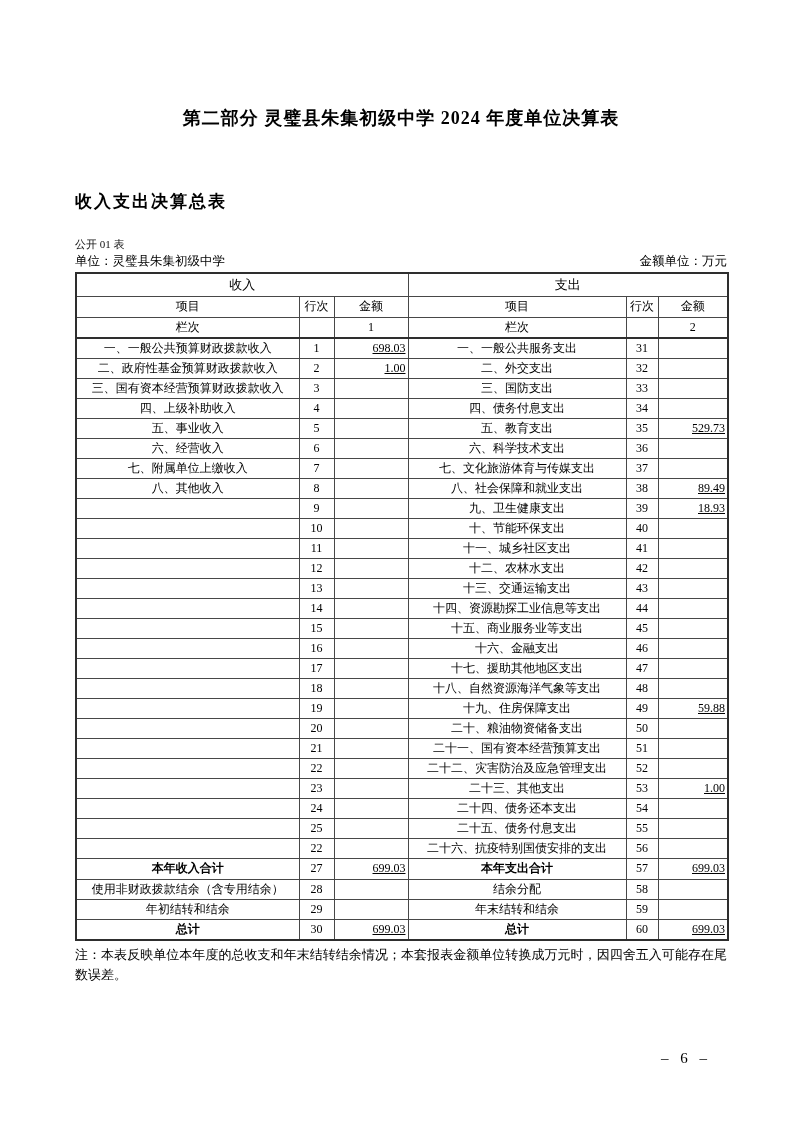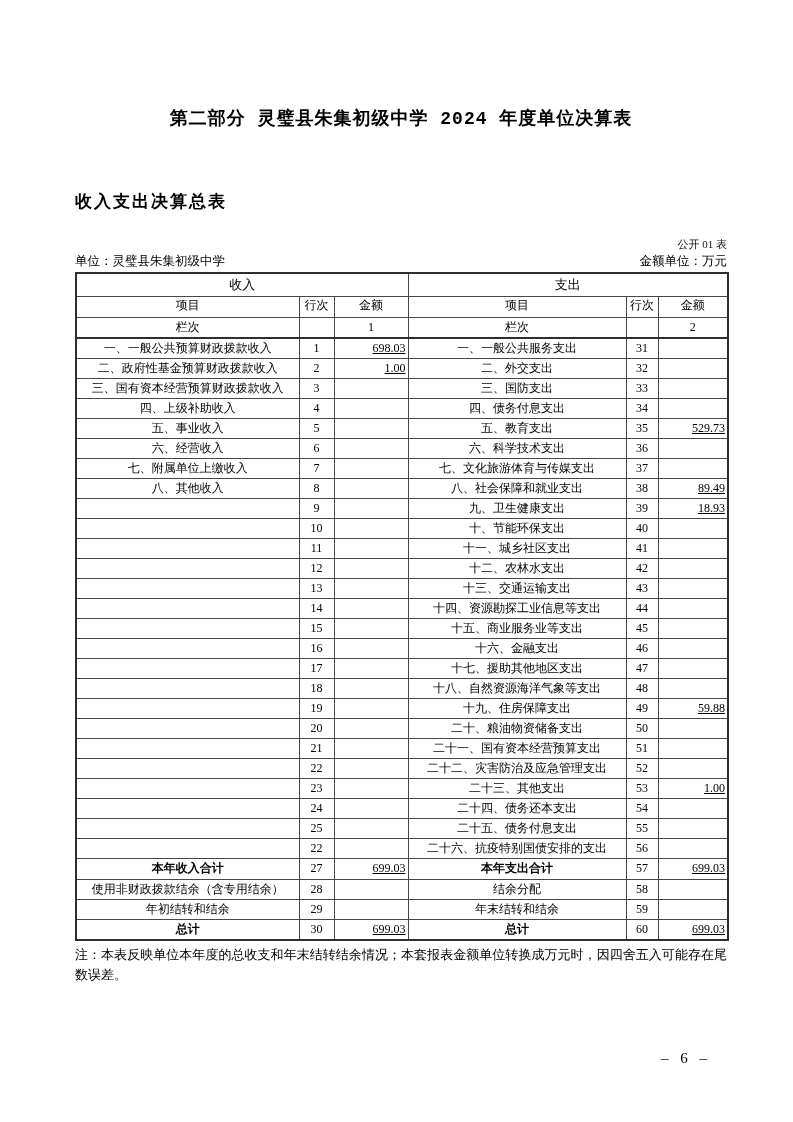--- a/index.html
+++ b/index.html
@@ -8,32 +8,32 @@
     background: #ffffff;
     color: #111;
     font-family: "Liberation Serif", "DejaVu Serif", serif;
     position: relative;
     overflow: hidden;
   }
   .sheet { padding: 106px 66px 0 75px; }
 
   .doc-title {
     margin: 0; text-align: center;
-    font-family: Liberation Mono, monospace;
+    font-family: Liberation Serif, serif;
     font-weight: bold; font-size: 18px; letter-spacing: 1px;
     color: #000;
   }
   .table-title {
     margin: 60px 0 0 0; 
     font-family: "Liberation Sans", "DejaVu Sans", sans-serif;
     font-weight: bold; font-size: 17px; letter-spacing: 2px;
     color: #000;
   }
   .code-line {
-    margin-top: 24px; text-align: right;
+    margin-top: 24px; 
     font-size: 11px; color: #111;
   }
   .meta-line {
     display: flex; justify-content: space-between; align-items: flex-end;
     font-size: 12.5px; margin-top: 1px; margin-bottom: 2px; color: #000;
   }
 
   table.budget {
     border-collapse: collapse; table-layout: fixed;
     width: 652px;
@@ -42,21 +42,21 @@
   table.budget td {
     border: 1px solid #474747;
     font-size: 12px; line-height: 1.05;
     padding: 0 2px;
     vertical-align: middle;
     overflow: hidden; white-space: nowrap;
     color: #000;
   }
   tr.sec-head { height: 23px; }
   tr.sec-head td { text-align: center; font-size: 13px; }
-  tr.col-head { height: 21px; font-family: Liberation Mono, monospace; }
+  tr.col-head { height: 21px; }
   tr.col-head td { text-align: center; }
   tr.lan-row { height: 21px; }
   tr.lan-row td { text-align: center; border-bottom: 2px solid #2e2e2e; }
   tbody tr { height: 20px; }
   tbody tr.total-row { height: 21px; }
   td.item { text-align: center; padding-left: 3px; }
   td.rowno { text-align: center; }
   td.amount { text-align: right; padding-right: 2px; text-decoration: underline; }
   tr.total-row td.item { text-align: center; font-weight: bold; font-family: "Liberation Sans", "DejaVu Sans", sans-serif; font-size: 12px; }
 

